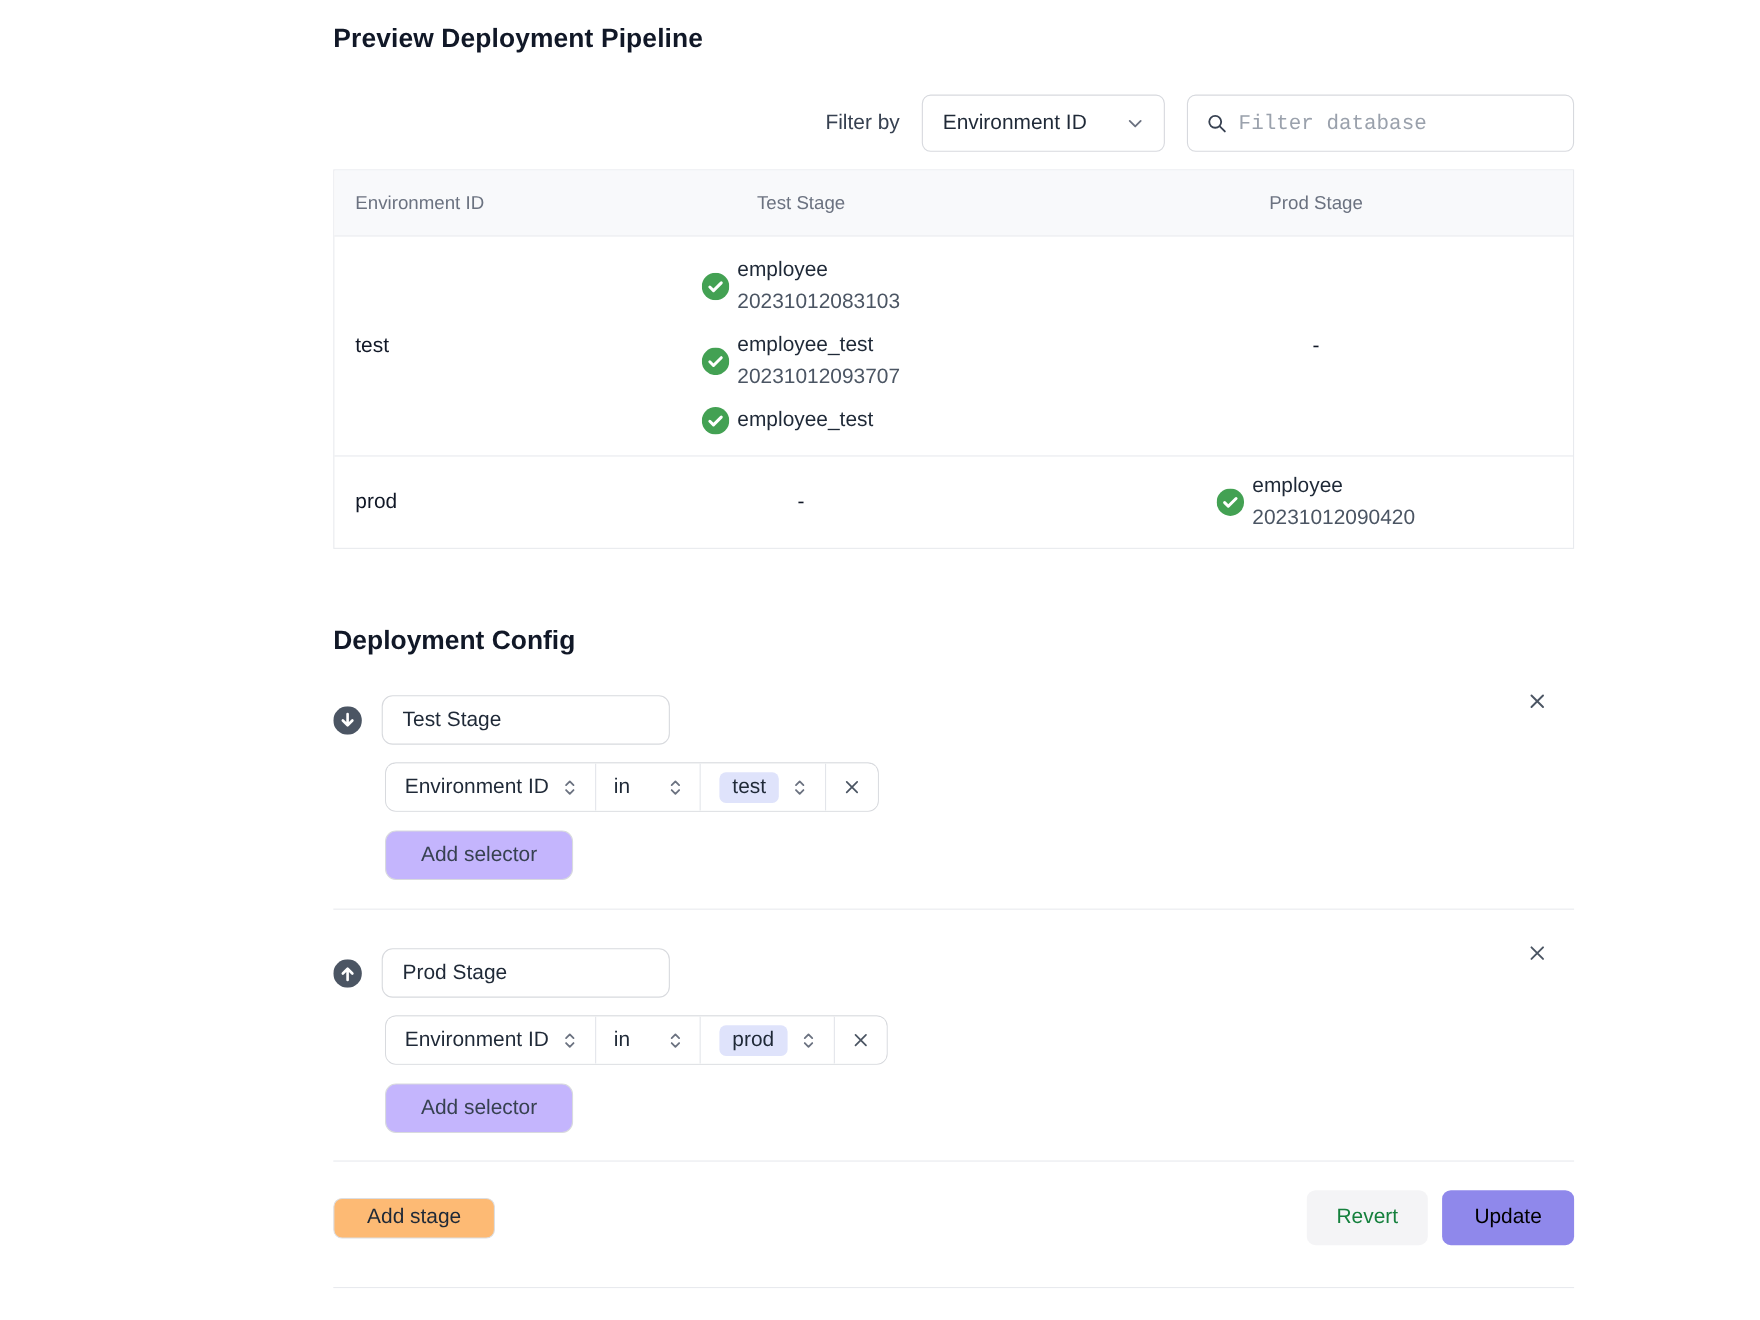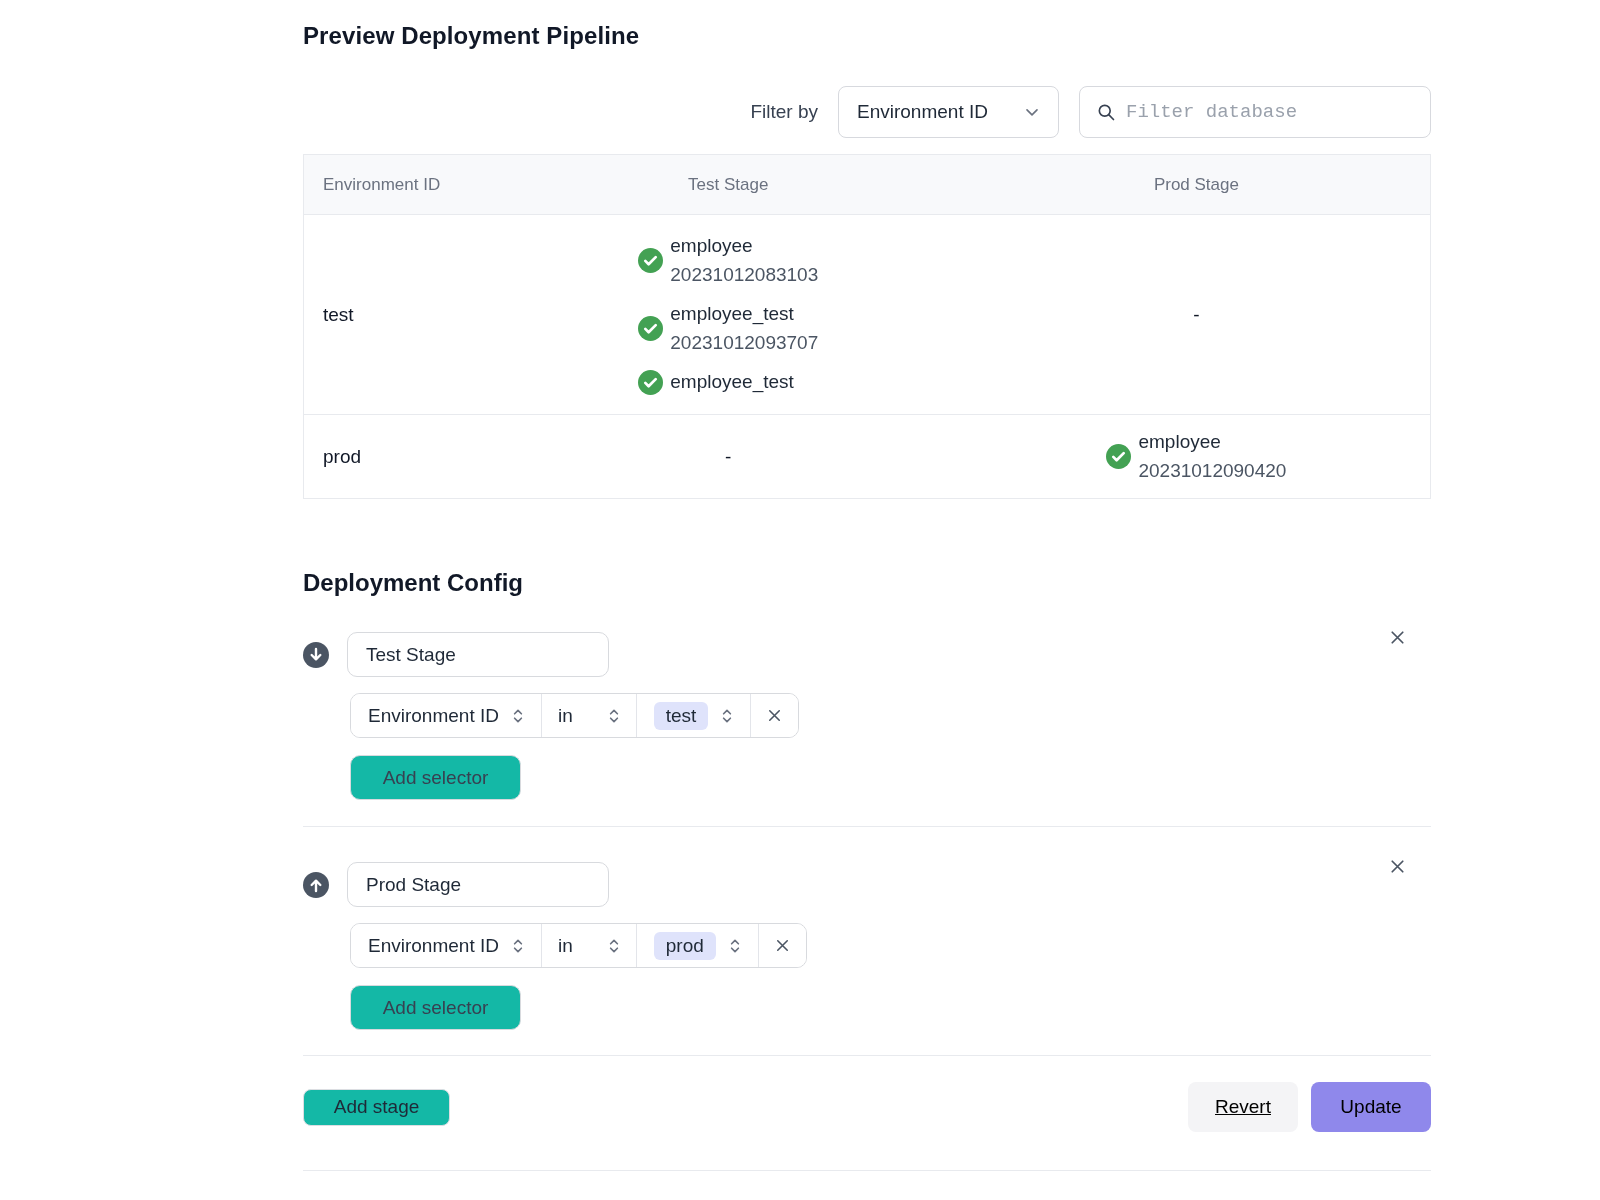--- a/index.html
+++ b/index.html
@@ -54,32 +54,32 @@
   .selector-group { margin-top:16px; margin-left:47px; display:inline-flex; align-items:stretch;
     border:1px solid #d8dade; border-radius:10px; height:45px; overflow:hidden; background:#fff; }
   .seg { display:flex; align-items:center; gap:10px; padding:0 14px 0 17px; font-size:19px;
     color:#1f2937; cursor:pointer; background:#fff; border:none; font-family:inherit; }
   .seg + .seg { border-left:1px solid #e3e5ea; }
   .seg-op { padding:0 13px 0 16px;gap:32px; }
   .seg-x { padding:0 14px; }
   .pill { background:#dfe3fb; border-radius:6px; padding:3px 12px; font-size:19px; color:#1f2937; }
 
   .add-selector { display:block; margin-top:17px; margin-left:47px; width:171px; height:45px;
-    border:1px solid #d8dade; border-radius:10px; background:#14b8a6; font-size:19px; color:#374151;
+    border:1px solid #d8dade; border-radius:10px; background:#c4b5fd; font-size:19px; color:#374151;
     font-family:inherit; cursor:pointer; text-align:center; }
 
   .hr { border:none; border-top:1px solid #e8eaee; margin-top:26px; }
   .hr2 { margin-top:25px; }
 
   
   .footer { margin-top:26px; display:flex; justify-content:space-between; align-items:center; }
   .btn { font-family:inherit; font-size:19px; border-radius:8px; cursor:pointer; }
-  .add-stage { width:147px; height:37px; background:#14b8a6; border:1px solid #dcdee2; color:#1f2937; }
+  .add-stage { width:147px; height:37px; background:#fdba74; border:1px solid #dcdee2; color:#1f2937; }
   .footer-right { display:flex; gap:13px; }
-  .revert { width:110px; height:50px; background:#f4f4f6; border:none; color:#000000; cursor:default;text-decoration:underline; }
+  .revert { width:110px; height:50px; background:#f4f4f6; border:none; color:#15803d; cursor:default; }
   .update { width:120px; height:50px; background:#8f88eb; border:none; color:#000000; font-weight:400; }
   .hr-bottom { border:none; border-top:1px solid #e8eaee; margin-top:38px; }
 </style>
 </head>
 <body>
 
 <div class="wrap">
 
   <h1 class="page-title">Preview Deployment Pipeline</h1>
 

